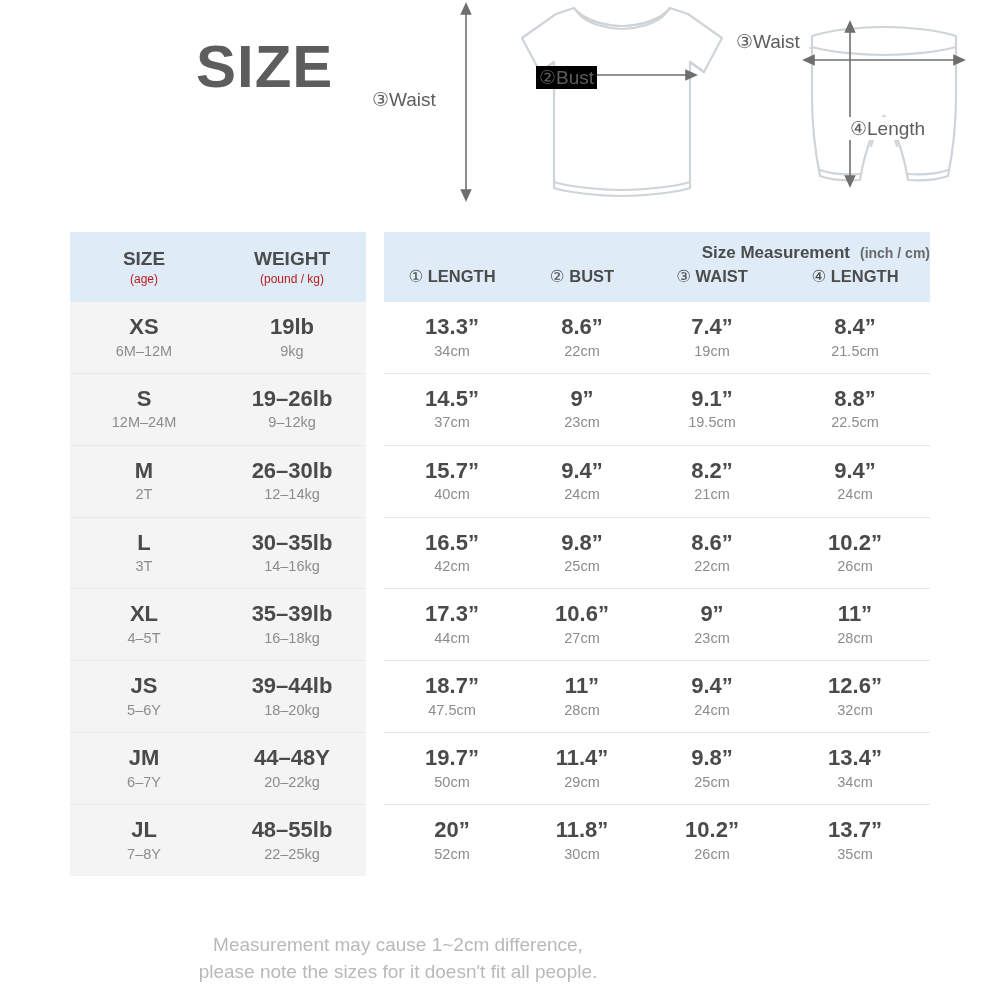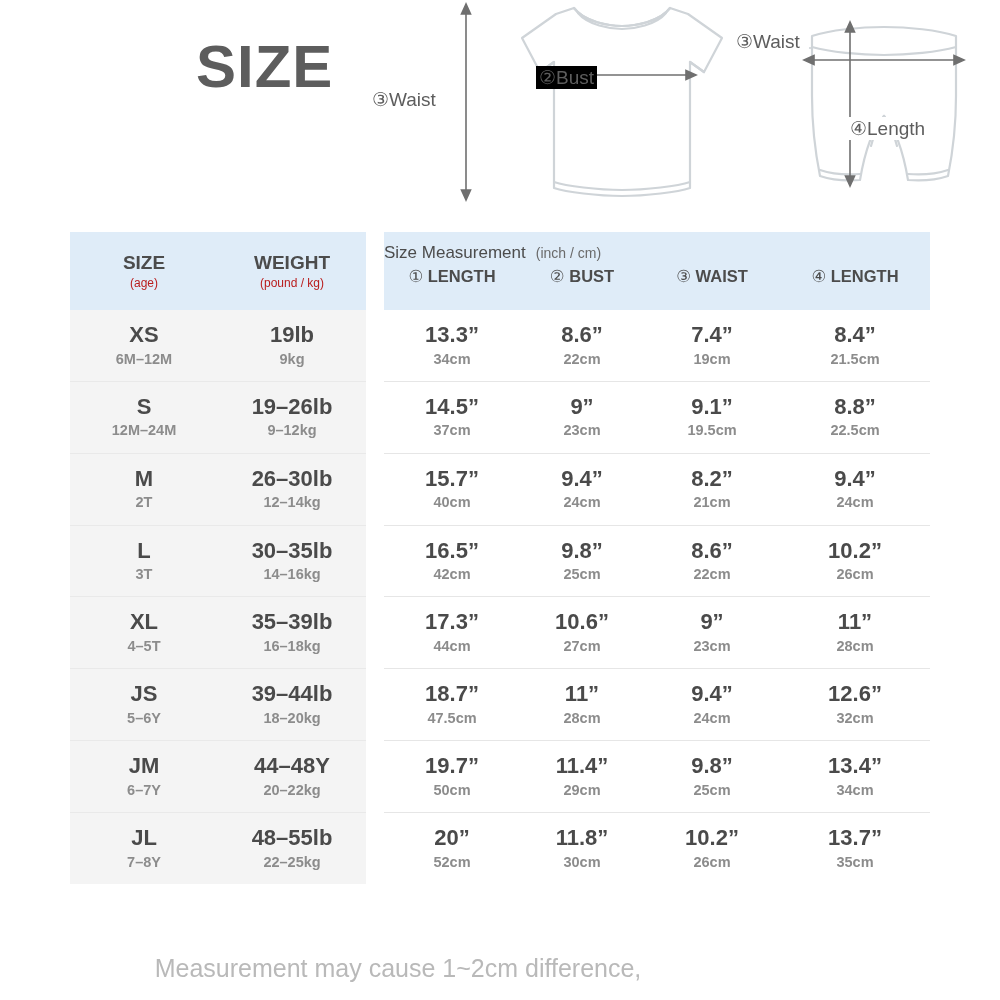--- a/index.html
+++ b/index.html
@@ -71,65 +71,65 @@
   }
   .hdr-cell .sub {
     display: block;
     font-size: 12px;
     font-weight: normal;
     color: #b91c1c;
     margin-top: 2px;
   }
 
   .meas-title {
-    text-align: left;
+    text-align: right;
     font-size: 17px;
-    font-weight: normal;
+    font-weight: bold;
     color: #4c4c4c;
     padding-top: 11px;
     padding-bottom: 4px;
   }
   .meas-title .unit { font-size: 14px; color: #6a6a6a; margin-left: 10px; }
   .meas-sub {
     text-align: center;
     font-size: 16.5px;
     font-weight: bold;
     color: #4c4c4c;
-    padding-bottom: 24px;
+    padding-bottom: 16px;
   }
   .circ { font-weight: normal; }
 
   .row-cell {
     text-align: center;
     font-size: 22px;
     font-weight: bold;
     color: #4a4a4a;
     line-height: 1.12;
     padding: 13px 2px 14px;
   }
   .row-cell .sub {
     display: block;
     font-size: 14.5px;
-    font-weight: bold;
+    font-weight: normal;
     color: #8c8c8c;
     margin-top: 3px;
   }
   .left-zone { background: #f4f4f4; }
   .right-zone { background: #ffffff; }
   .right-zone.rc { border-bottom: 1px solid #e6e6e6; }
   .left-zone.rc { border-bottom: 1px solid #e9e9e9; }
   tr.last .rc { border-bottom: none; }
 
   .gap-col { width: 18px; background: #ffffff; }
 
   .footer {
     position: absolute;
     left: 0; right: 0; bottom: 14px;
     text-align: center;
-    font-size: 25px;
+    font-size: 19px;
     color: #b9b9b9;
     line-height: 1.45;
   }
 </style>
 </head>
 <body>
 
 <div class="page">
 
   <div class="header">
@@ -471,15 +471,16 @@
             <span>13.7”</span>
             <span class="sub">35cm</span>
           </td>
         </tr>
       </tbody>
     </table>
   </div>
 
   <div class="footer">
     <div>Measurement  may cause 1~2cm difference,</div>
+    <div>please note the sizes for it doesn't fit all people.</div>
   </div>
 
 </div>
 
 </body></html>

